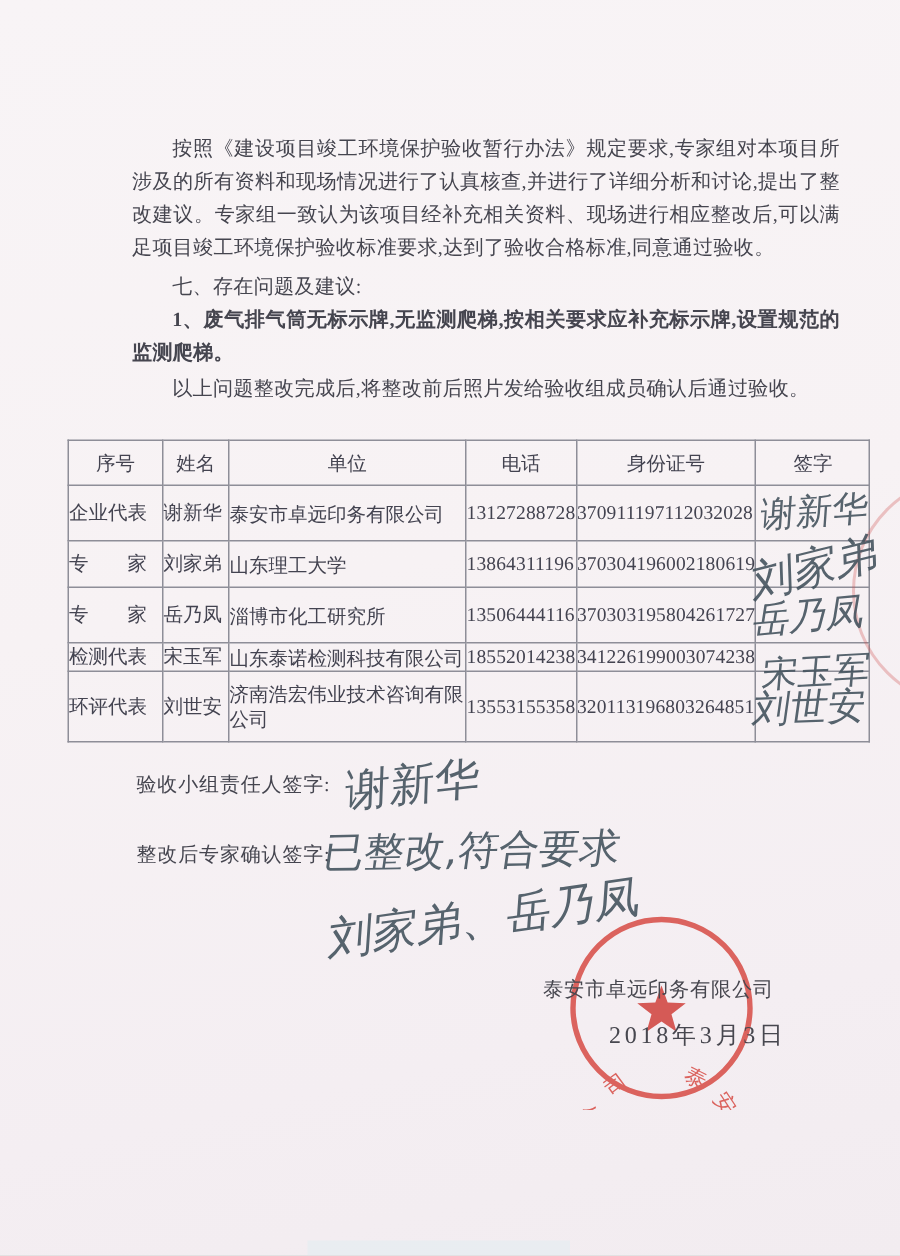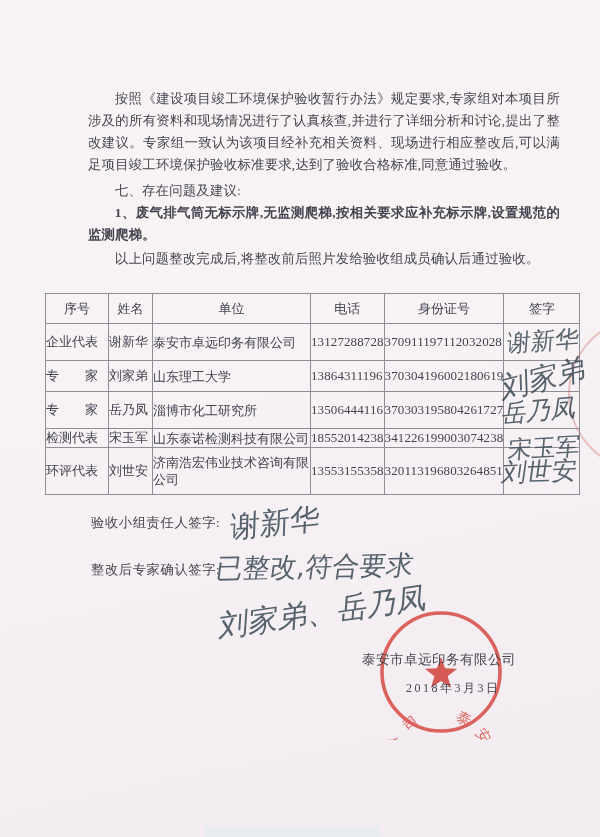--- a/index.html
+++ b/index.html
@@ -43,21 +43,21 @@
   .tsig5 { left:-2px; top:7px;  font-size:25px; transform:rotate(-2deg)  skewX(-10deg); }
 
   .abs { position:absolute; }
   .footer-label { font-size:13.3px; letter-spacing:0.6px; color:#45454f; }
   .f-leader-label  { left:91px; top:514px; }
   .f-confirm-label { left:91px; top:561px; }
   .fsig-leader  { left:230px; top:503px; font-size:30px; transform:rotate(-6deg)  skewX(-8deg);  z-index:4; }
   .fsig-confirm { left:216px; top:549px; font-size:27px; transform:rotate(-1deg)  skewX(-9deg);  z-index:4; }
   .fsig-experts { left:218px; top:592px; font-size:30px; transform:rotate(-8deg)  skewX(-12deg); z-index:4; }
   .f-company { left:362px; top:651px; font-size:13.5px; letter-spacing:0.5px; color:#47474f; z-index:5; }
-  .f-date    { left:406px; top:680px; font-size:12px; letter-spacing:2.5px; color:#47474f; z-index:5; }
+  .f-date    { left:406px; top:680px; font-size:16px; letter-spacing:2.5px; color:#47474f; z-index:5; }
 
   
   .seal { left:373px; top:604px; width:136px; height:136px; z-index:3; opacity:0.82; }
   .partial-stamp {
     left:568px; top:316px; width:152px; height:152px; border-radius:50%;
     border:2.5px solid rgba(205,75,75,0.30); z-index:1;
   }
   .scan-smudge { left:205px; top:827px; width:175px; height:10px; background:#e4ecf1; opacity:0.65; }
 </style>
 </head>

